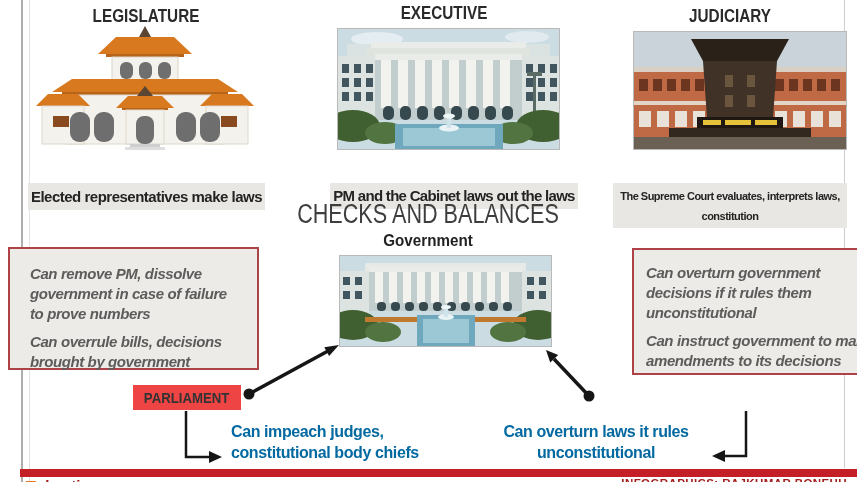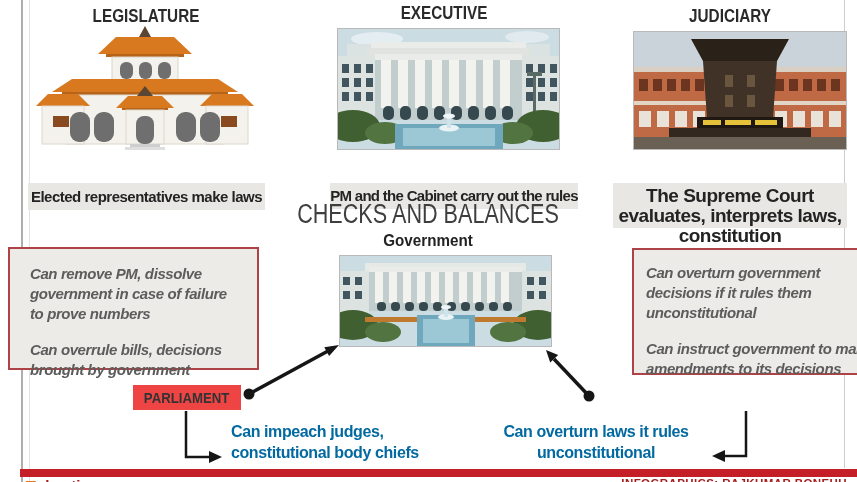--- a/index.html
+++ b/index.html
@@ -24,21 +24,21 @@
   #title-jud{left:730px;top:6px;}
 
   
   .caption{
     background:#e9e7e3;color:#232323;font-weight:bold;text-align:center;
     letter-spacing:-0.5px;
     margin-top:31px;
   }
   #cap-leg{left:28px;top:152px;width:237px;height:27px;font-size:15px;line-height:27px;white-space:nowrap;}
   #cap-exe{left:330px;top:152px;width:248px;height:26px;font-size:15px;line-height:26px;white-space:nowrap;letter-spacing:-0.7px;}
-  #cap-jud{left:613px;top:152px;width:234px;height:42px;font-size:19px;line-height:20px;padding-top:3px;box-sizing:border-box;height:45px;}
+  #cap-jud{left:613px;top:152px;width:234px;height:42px;font-size:11px;line-height:20px;padding-top:3px;box-sizing:border-box;height:45px;}
 
   
   #checks-title{
     left:428px;top:199px;font-size:27px;font-weight:400;color:#3e3e3e;
     white-space:nowrap;transform:translateX(-50%) scaleX(0.8);
   }
   #gov-label{
     left:428px;top:231px;font-size:16.5px;font-weight:bold;color:#222;
     white-space:nowrap;transform:translateX(-50%) scaleX(0.92);
   }
@@ -46,21 +46,21 @@
   
   .power-box{background:#edebe7;border:2px solid #ad4346;box-sizing:border-box;font-style:italic;}
   #box-left{left:8px;top:247px;width:251px;height:123px;}
   #box-right{left:632px;top:248px;width:251px;height:127px;}
   .power-box p{
     margin:0;font-weight:bold;font-size:15px;line-height:20px;color:#5c5c5c;
     letter-spacing:-0.4px;
   }
   #box-left .inner{padding:15px 0 0 20px;width:208px;}
   #box-right .inner{padding:13px 0 0 12px;width:238px;}
-  .power-box p + p{margin-top:16px;}
+  .power-box p + p{margin-top:8px;}
 
   
   .actor{background:#ef4444;text-align:center;font-weight:bold;color:#333;}
   .actor span{display:inline-block;transform:scaleX(0.88);white-space:nowrap;}
   #actor-parl{left:133px;top:385px;width:108px;height:25px;font-size:15px;line-height:25px;}
   #actor-sc{left:604px;top:385px;width:130px;height:25px;font-size:15px;line-height:25px;}
 
   
   .note{font-weight:bold;font-size:16px;line-height:21px;color:#0369a1;letter-spacing:-0.4px;}
   #note-left{left:231px;top:421px;width:210px;text-align:left;}
@@ -226,21 +226,21 @@
       <rect x="70" y="89" width="18" height="5"></rect>
         <rect x="92" y="89" width="26" height="5"></rect>
         <rect x="122" y="89" width="22" height="5"></rect>
     </g>
     <rect x="36" y="97" width="142" height="9" fill="#33281f"></rect>
     <rect x="0" y="106" width="214" height="13" fill="#6b6054"></rect>
     <rect x="0.5" y="0.5" width="213" height="118" fill="none" stroke="#b9b9b9"></rect>
   </svg>
 
   <div class="abs caption" id="cap-leg">Elected representatives make laws</div>
-  <div class="abs caption" id="cap-exe">PM and the Cabinet carry out the rules</div>
+  <div class="abs caption" id="cap-exe">PM and the Cabinet laws out the laws</div>
   <div class="abs caption" id="cap-jud">The Supreme Court evaluates, interprets laws, constitution</div>
 
   <div class="abs" id="checks-title">CHECKS AND BALANCES</div>
   <div class="abs" id="gov-label">Government</div>
 
   <svg class="abs illus" style="left:339px;top:255px;" width="213" height="92" viewBox="0 0 213 92">
     <rect width="213" height="92" fill="#ccdce3"></rect>
     <rect x="26" y="8" width="161" height="8" fill="#e6eae6"></rect>
     <rect x="30" y="12" width="153" height="44" fill="#c2cecd"></rect>
     <rect x="30" y="12" width="153" height="5" fill="#e9ece8"></rect>

